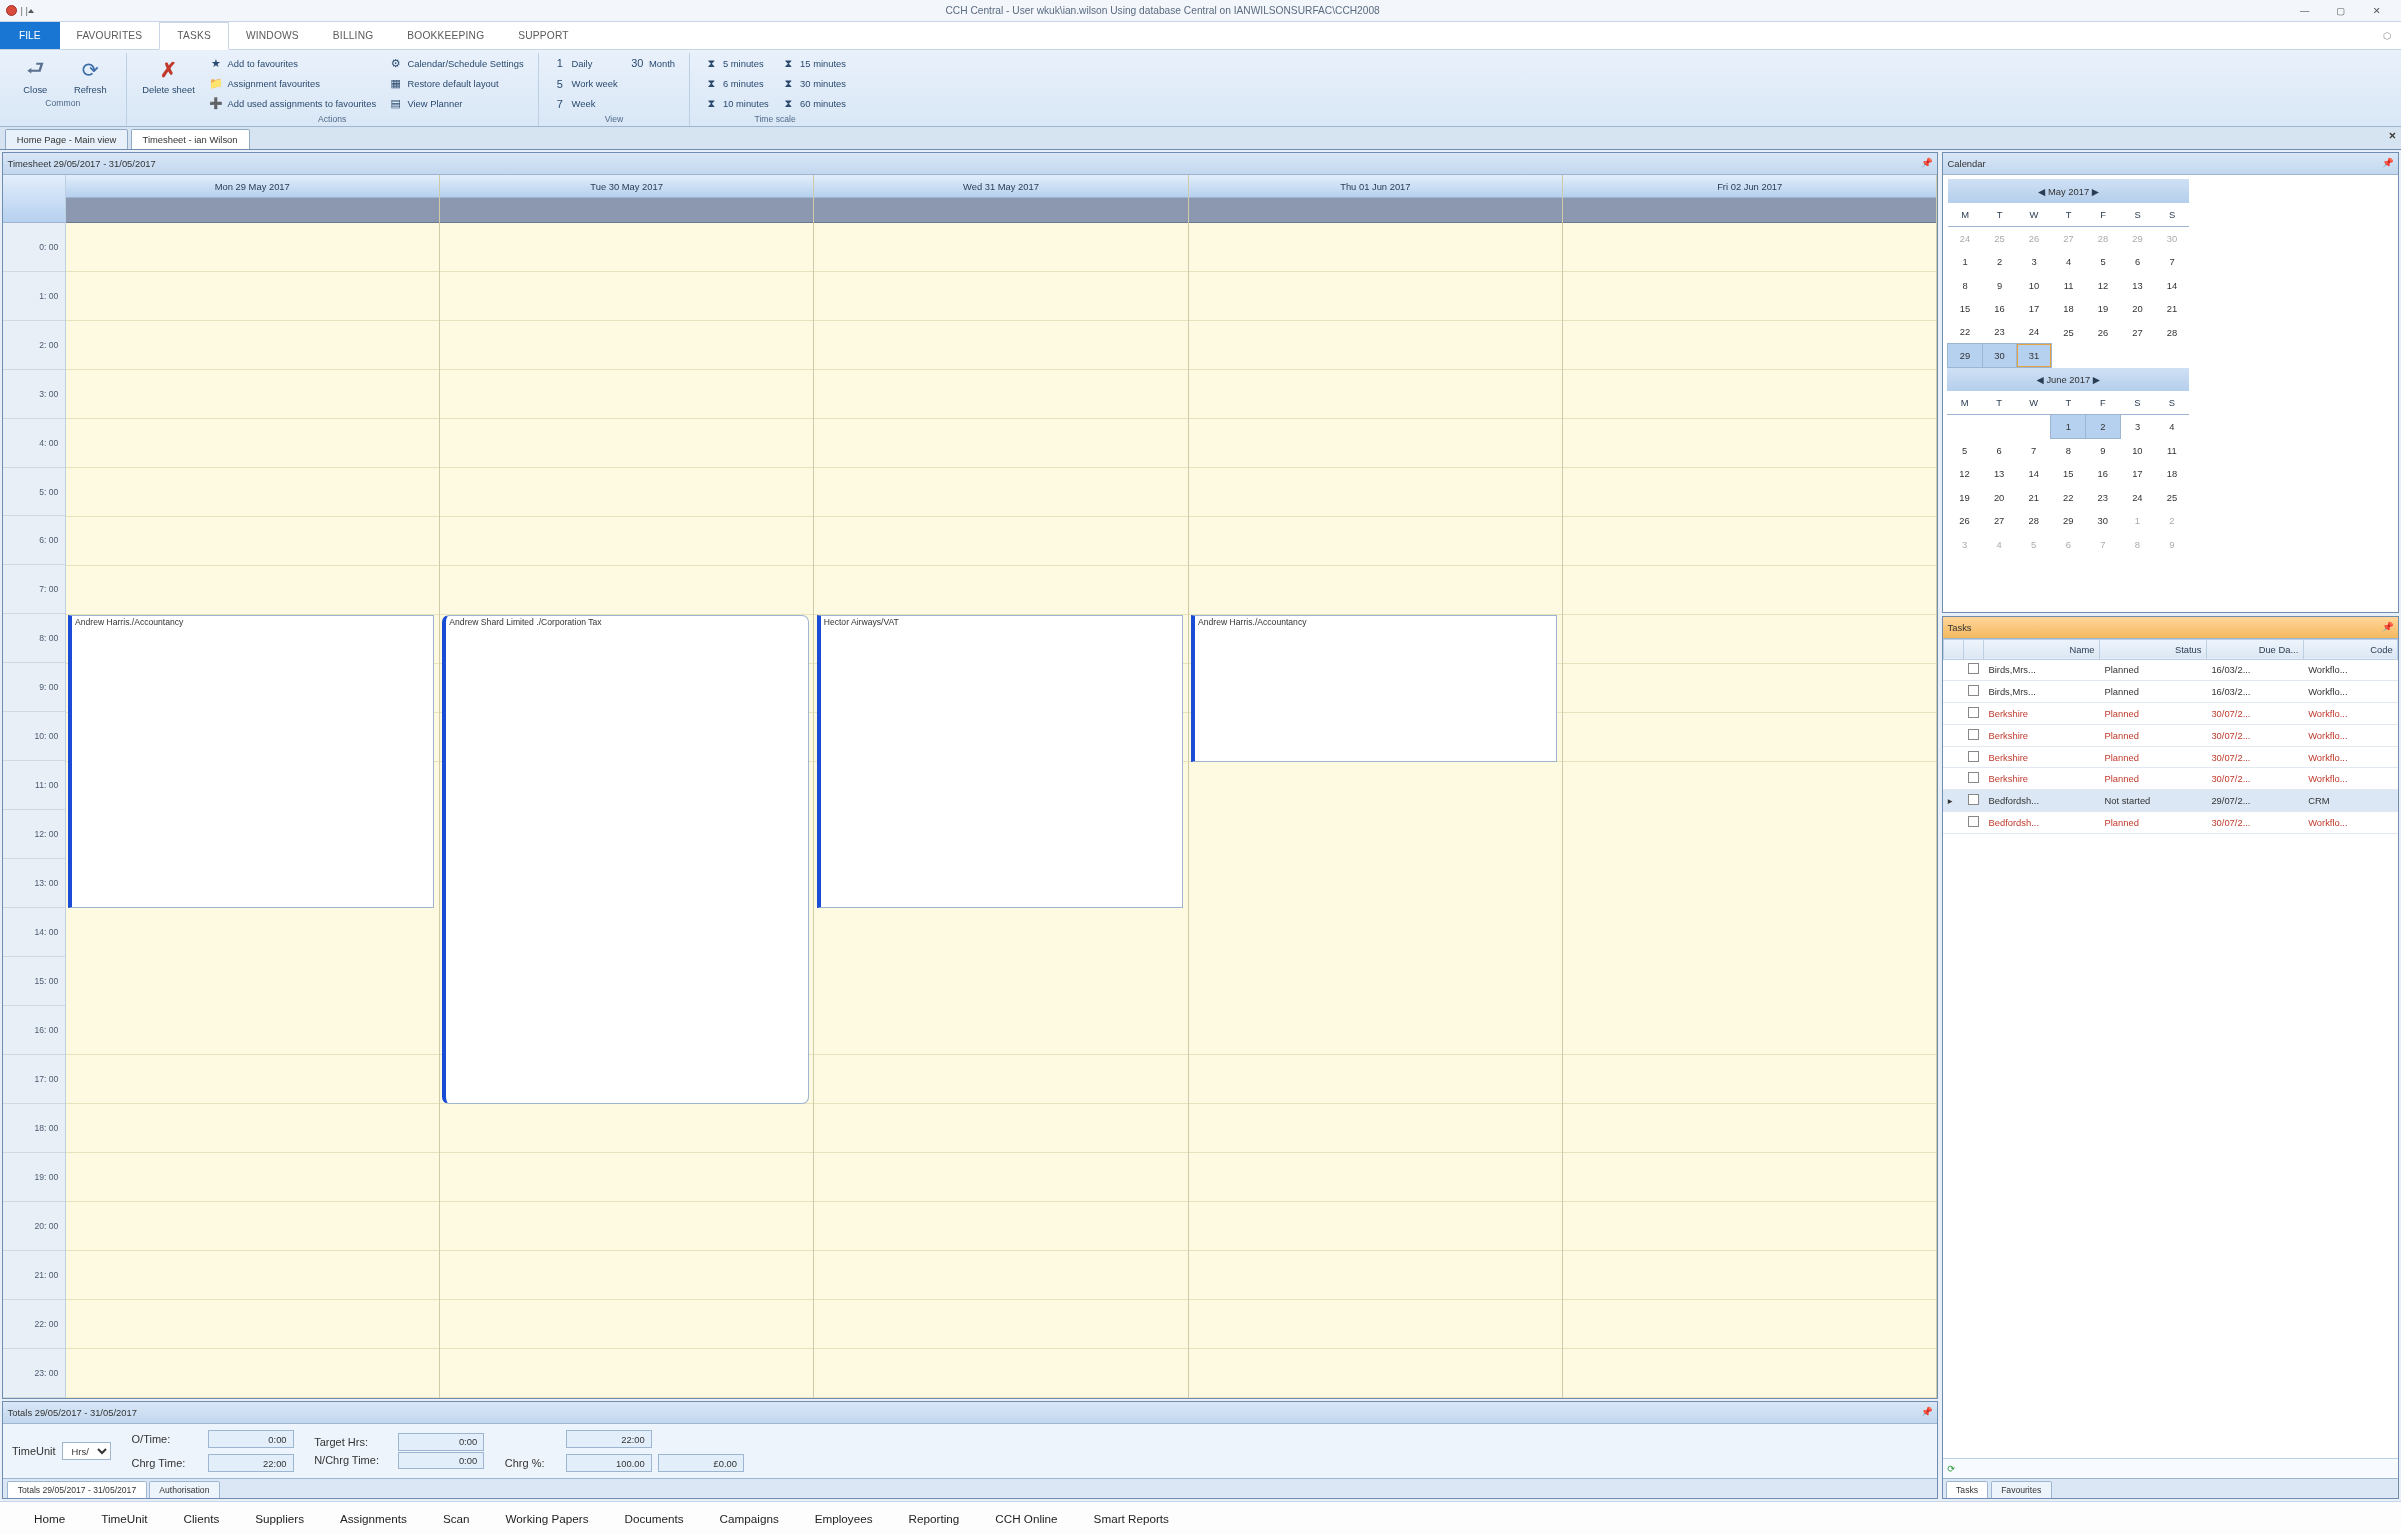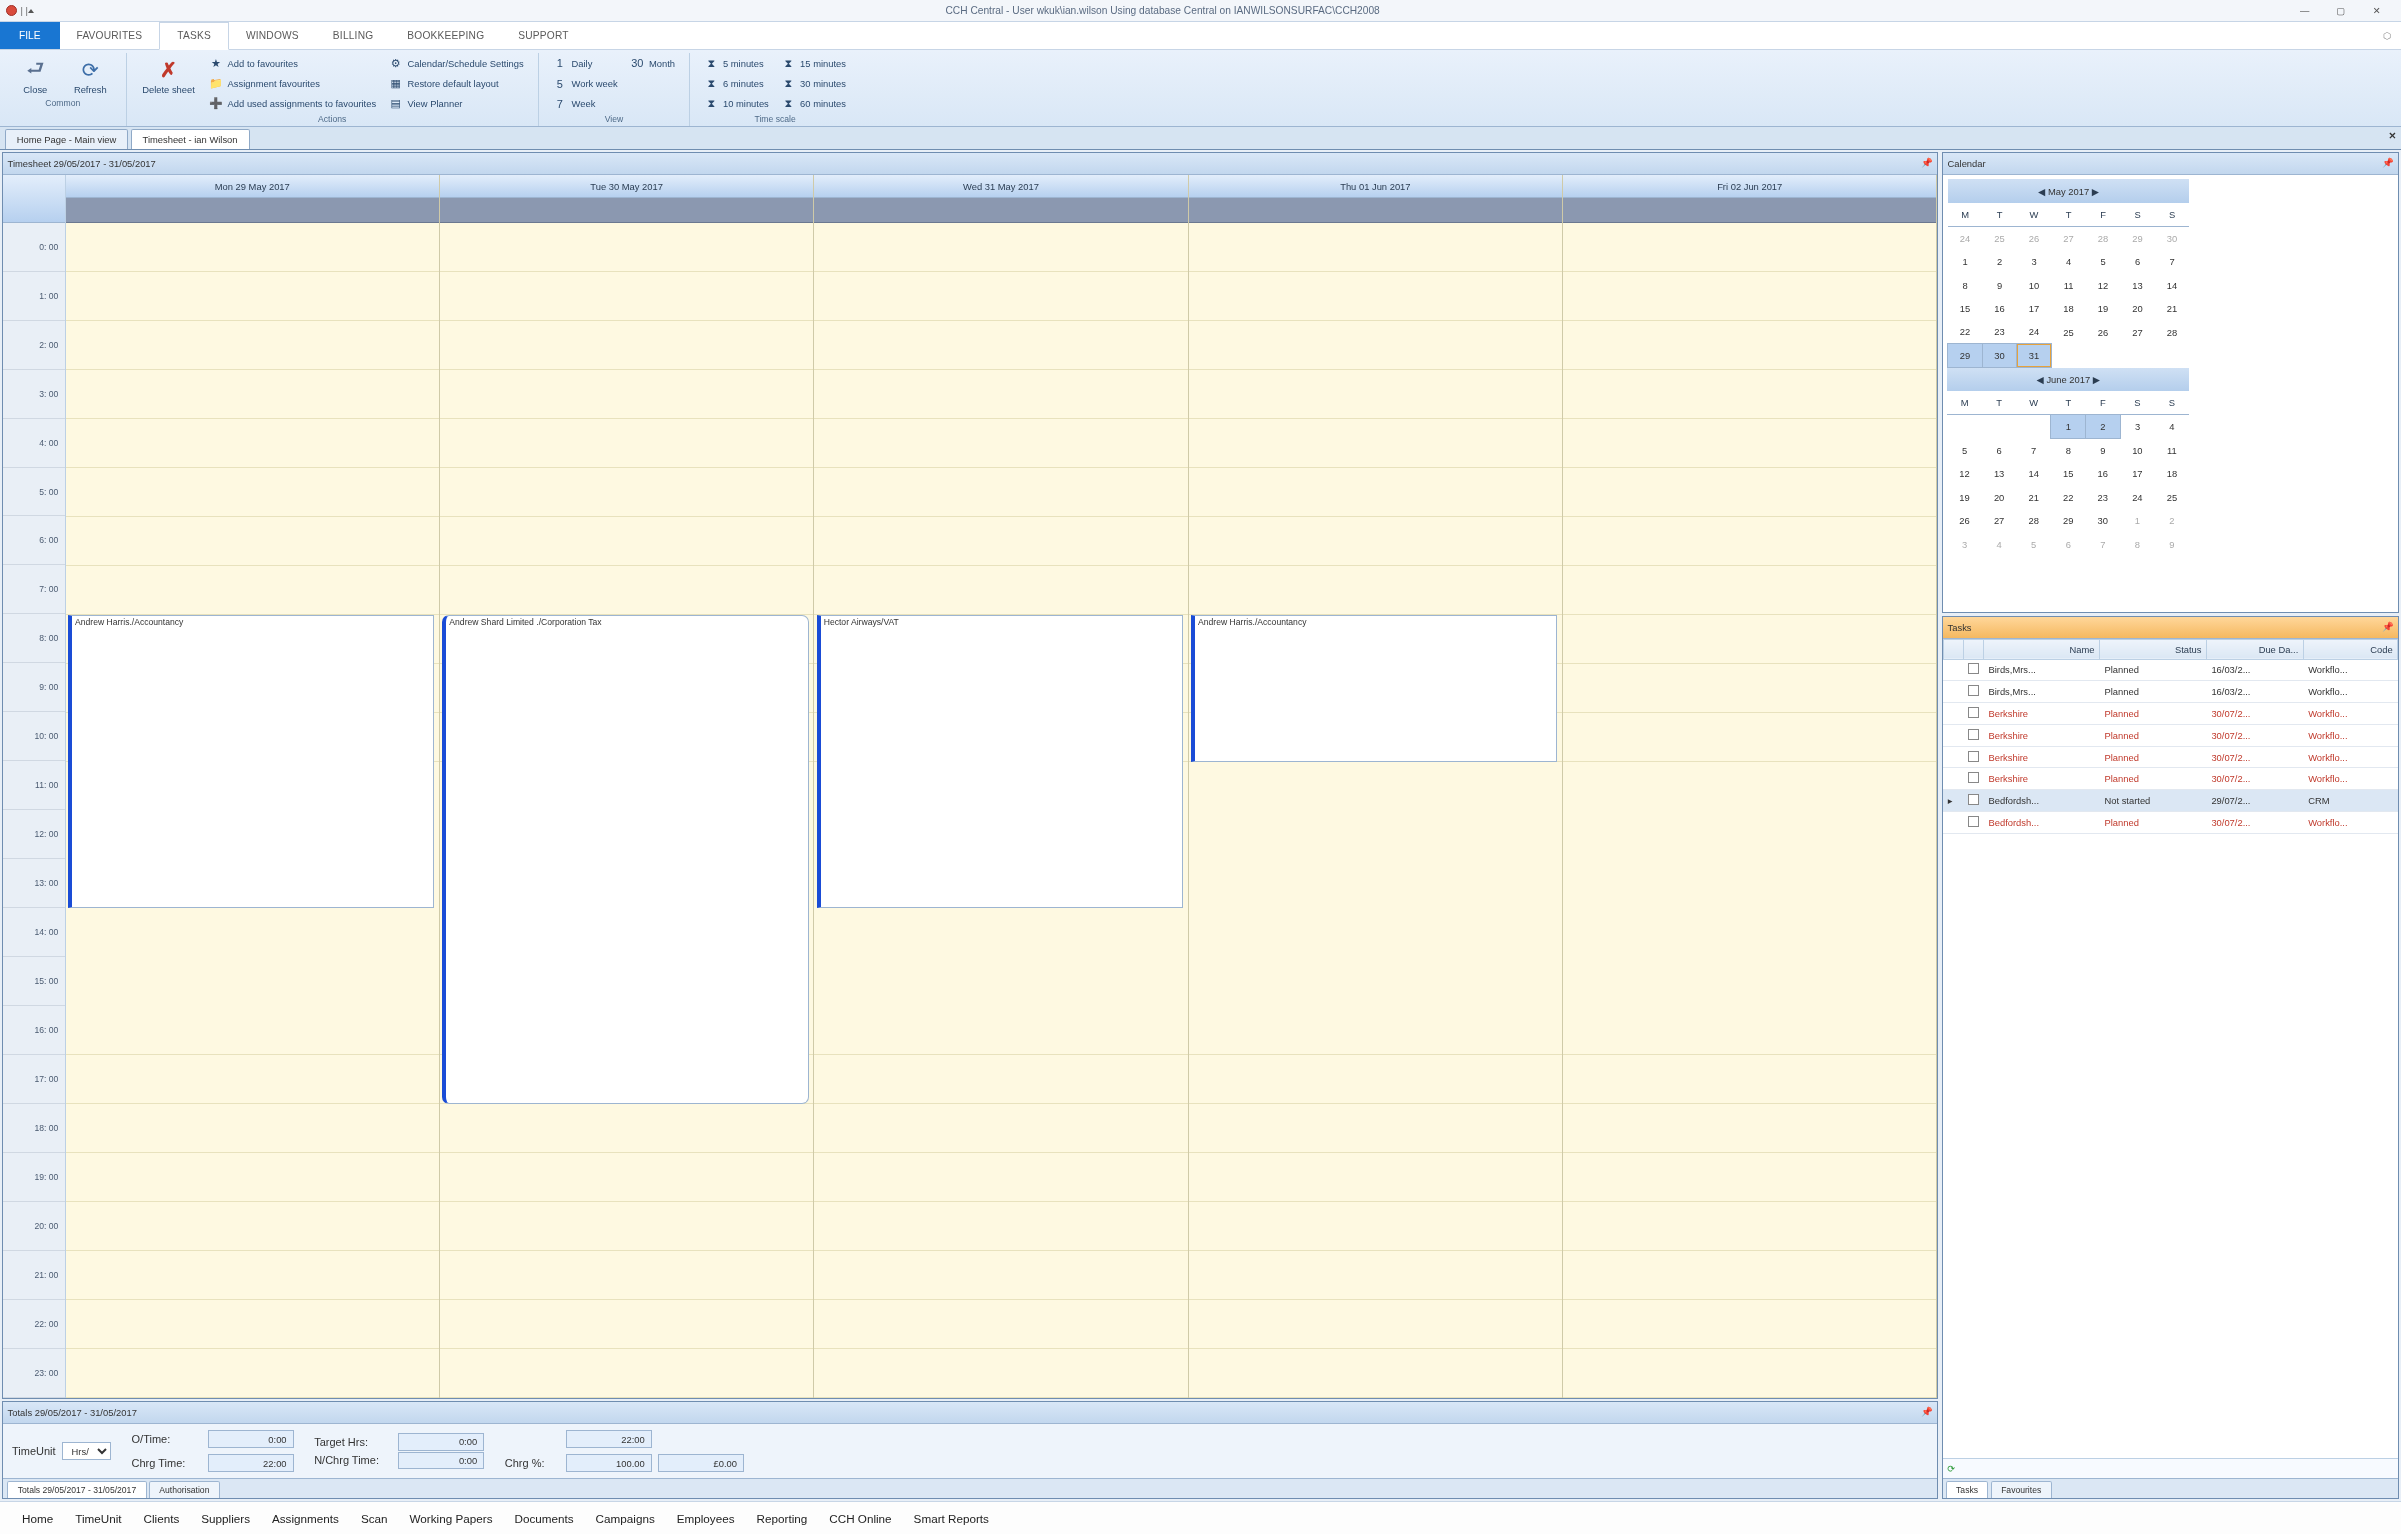--- a/index.html
+++ b/index.html
@@ -69,21 +69,21 @@
 .tasks-grid{flex:1;overflow:auto}
 .tg{width:100%;border-collapse:collapse}
 .tg th{background:linear-gradient(#eef4fb,#dbe7f4);border:0.8px solid #bcd0e4;padding:3.9px 4.7px;font-size:9.4px;color:#2b3d52;text-align:right;font-weight:normal}
 .tg td{border-bottom:0.8px solid #e2e8f0;padding:3.9px 4.7px;font-size:9.4px;white-space:nowrap;overflow:hidden;text-overflow:ellipsis}
 .tg tr.red td{color:#c0392b}
 .tg tr.selrow td{background:#dbe7f4}
 .cbx{width:11px;height:11px;border:0.8px solid #888;display:inline-block;background:#fff}
 .btabs{height:20.3px;background:#dbe7f4;display:flex;align-items:flex-end;padding-left:3.1px;border-top:0.8px solid #9db5d1}
 .btabs .bt{padding:3.1px 9.4px;border:0.8px solid #9db5d1;border-bottom:none;margin-right:2.3px;border-radius:2.3px 2.3px 0 0;font-size:8.6px;background:#eef4fb}
 .btabs .bt.active{background:#fff}
-.bottomnav{height:34px;background:#fdfdfd;border-top:0.8px solid #c7d5e6;display:flex;align-items:center;gap:22px;padding:0 22px}
+.bottomnav{height:34px;background:#fdfdfd;border-top:0.8px solid #c7d5e6;display:flex;align-items:center;gap:36px;padding:0 34px}
 .bottomnav a{font-size:11.7px;color:#222}
 .ic-star{color:#e2b007}
 .ic-folder{color:#d9a441}
 .ic-plus{color:#2e9b3a}
 .ic-gear{color:#6a7a8c}
 .ic-cal{color:#3d6ea8}
 .ic-x{color:#c0392b;font-size:23.5px;font-weight:bold}
 .ic-refresh{color:#3d6ea8;font-size:23.5px}
 .ic-close{color:#5a7090;font-size:20.3px}
 .chev{font-size:9.4px;color:#2b3d52}

